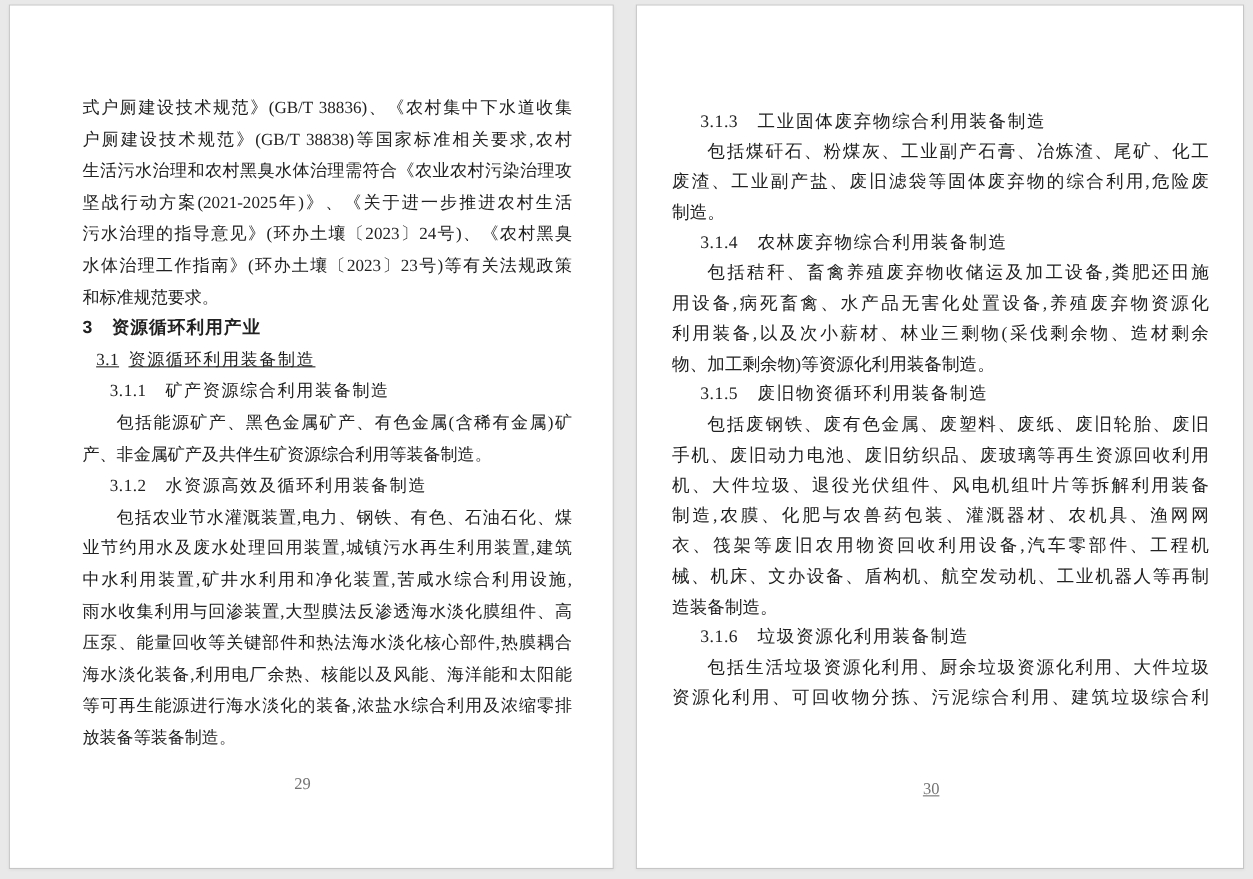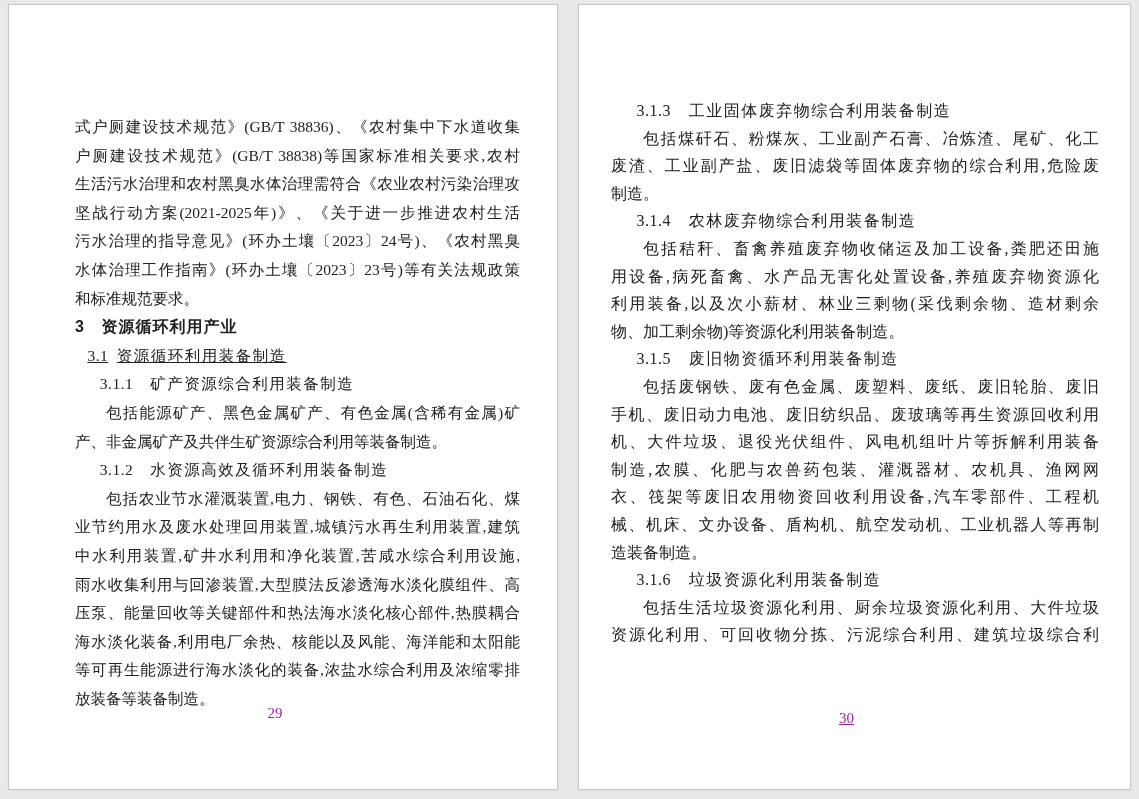--- a/index.html
+++ b/index.html
@@ -20,21 +20,21 @@
     background:var(--page-bg);
     border:1px solid var(--page-border);
     box-shadow:0 1px 3px rgba(0,0,0,0.06);
   }
   .page-left{left:8px;width:550px;}
   .page-right{left:578px;width:553px;}
   .content{
     width:100%;
     color:var(--ink);
   }
-  .page-left .content{padding:108px 37px 0 66px;font-size:15.5px;line-height:28.6px;}
+  .page-left .content{padding:80px 37px 0 66px;font-size:15.5px;line-height:28.6px;}
   .page-right .content{padding:92px 31px 0 32px;font-size:16px;line-height:27.6px;}
   .line{
     text-align:justify;
   }
   .line.stretch{text-align-last:justify;}
   .line.indent{text-indent:2em;}
   .h1{
     font-family:"Liberation Sans","DejaVu Sans",sans-serif;
     font-weight:bold;
     font-size:16px;
@@ -43,21 +43,21 @@
   .h1 .hnum{margin-right:1.1em;letter-spacing:0;}
   .h2{margin-left:0.8em;letter-spacing:1.5px;text-decoration:underline;}
   .h2 .hnum{margin-right:0.55em;letter-spacing:0.5px;}
   .h3{margin-left:1.6em;letter-spacing:1.5px;}
   .h3 .hnum{margin-right:1.1em;letter-spacing:0.5px;}
   .page-num{
     position:absolute;
     left:0;right:16px;
     text-align:center;
     font-size:15px;
-    color:#a21caf;
+    color:#737373;
   }
   .page-left .page-num{top:700px;}
   .page-right .page-num{top:705px;text-decoration:underline;}
 </style>
 </head>
 <body>
 
 <div class="viewer">
   <div class="page page-left">
     <div class="content">

